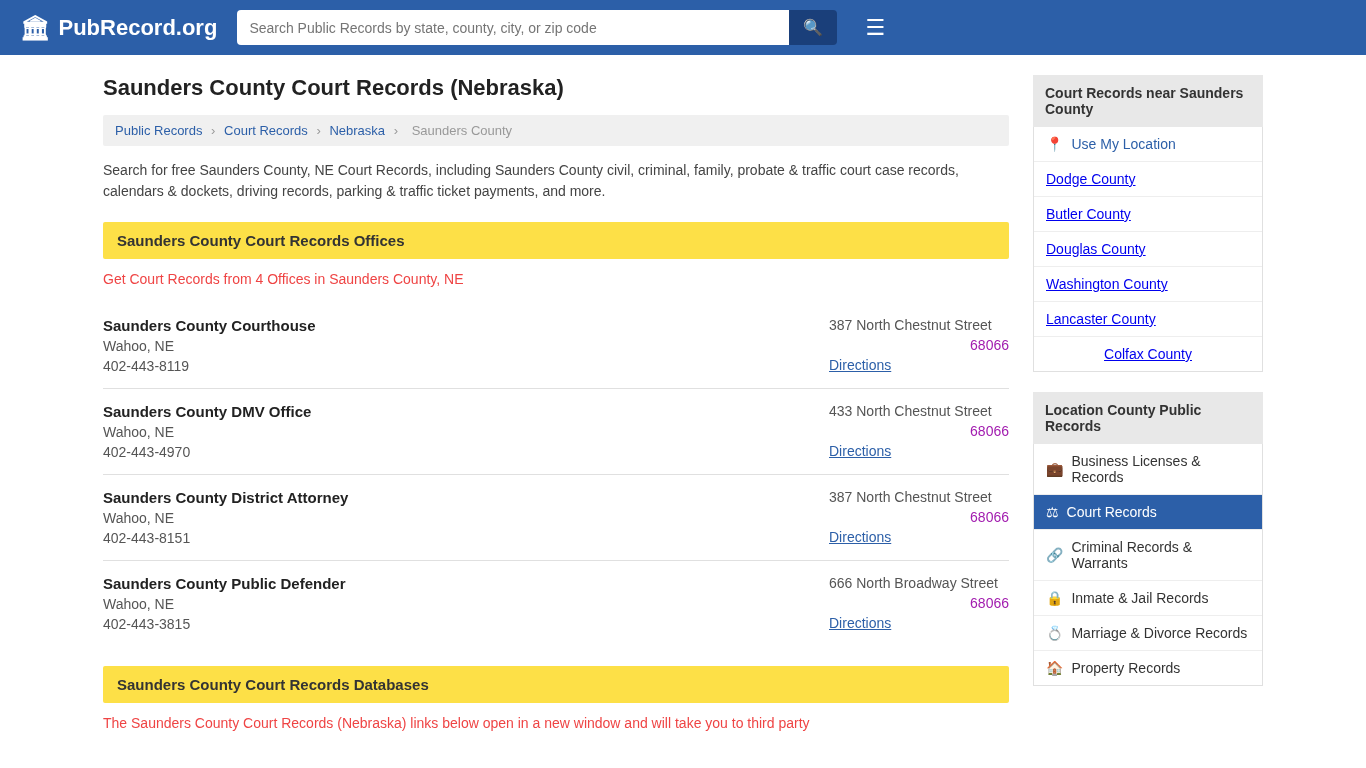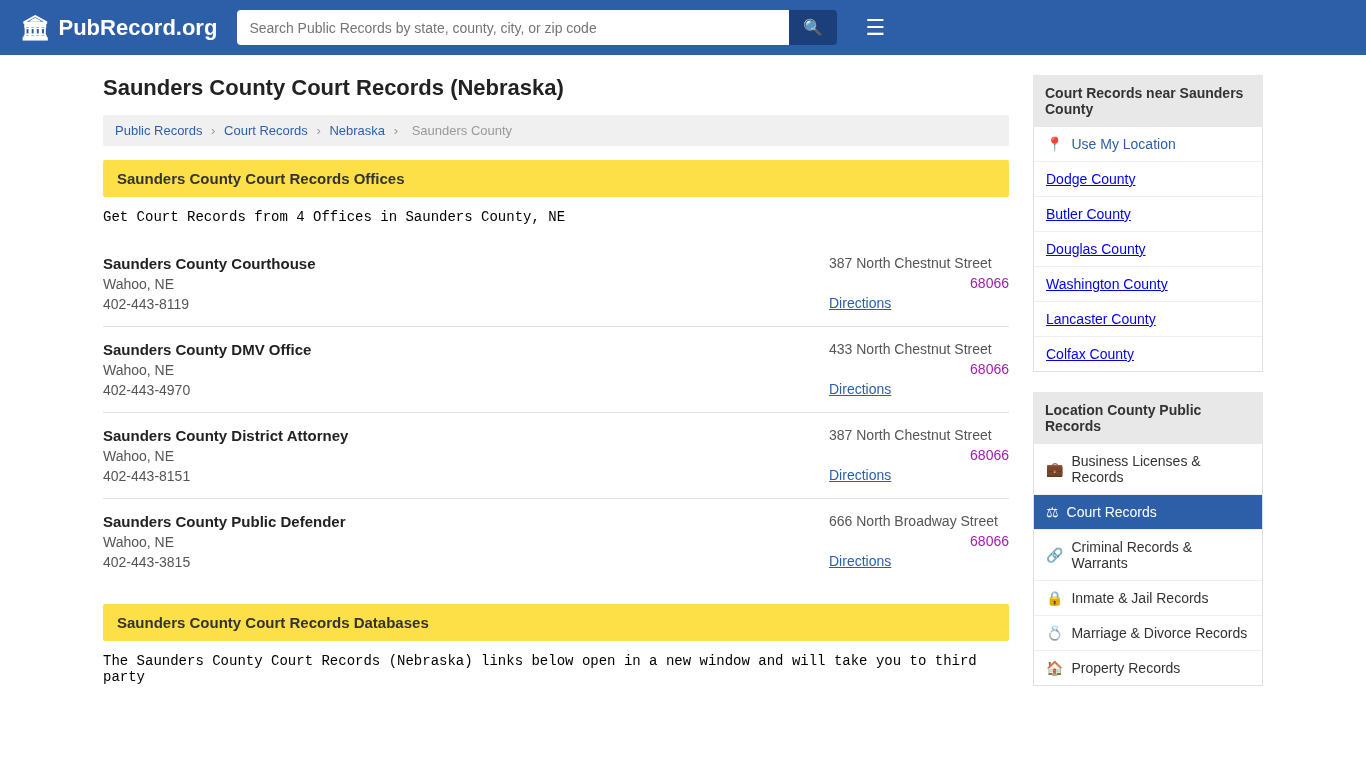--- a/index.html
+++ b/index.html
@@ -113,23 +113,22 @@
       background: #fde047;
       padding: 10px 14px;
       font-weight: bold;
       font-size: 15px;
       margin-bottom: 12px;
       border-radius: 2px;
     }
 
     .sub-description {
       font-size: 14px;
-      color: #000000;
+      color: #ef4444;
       margin-bottom: 16px;
-      font-family: Liberation Mono, monospace;
     }
 
     
     .office-card {
       display: flex;
       justify-content: space-between;
       padding: 14px 0;
       border-bottom: 1px solid #e0e0e0;
     }
     .office-card:last-child {
@@ -229,20 +228,21 @@
     }
     .county-item {
       padding: 9px 12px;
       border-bottom: 1px solid #eee;
       cursor: pointer;
       color: #333;
       font-size: 14px;
     }
     .county-item:last-child {
       border-bottom: none;
+      text-align: center;
     }
 
     .offices-section {
       margin-bottom: 20px;
     }
 
     .databases-section {
       margin-top: 8px;
     }
   </style>
@@ -269,20 +269,21 @@
     <div class="breadcrumb">
       <a href="#">Public Records</a>
       <span>›</span>
       <a href="#">Court Records</a>
       <span>›</span>
       <a href="#">Nebraska</a>
       <span>›</span>
       <span>Saunders County</span>
     </div>
 
+    <p class="description">Search for free Saunders County, NE Court Records, including Saunders County civil, criminal, family, probate &amp; traffic court case records, calendars &amp; dockets, driving records, parking &amp; traffic ticket payments, and more.</p>
 
     <div class="offices-section">
       <div class="section-header">Saunders County Court Records Offices</div>
       <p class="sub-description">Get Court Records from 4 Offices in Saunders County, NE</p>
 
       <div>
 
         <div class="office-card">
           <div class="office-left">
             <div class="office-name">Saunders County Courthouse</div>

